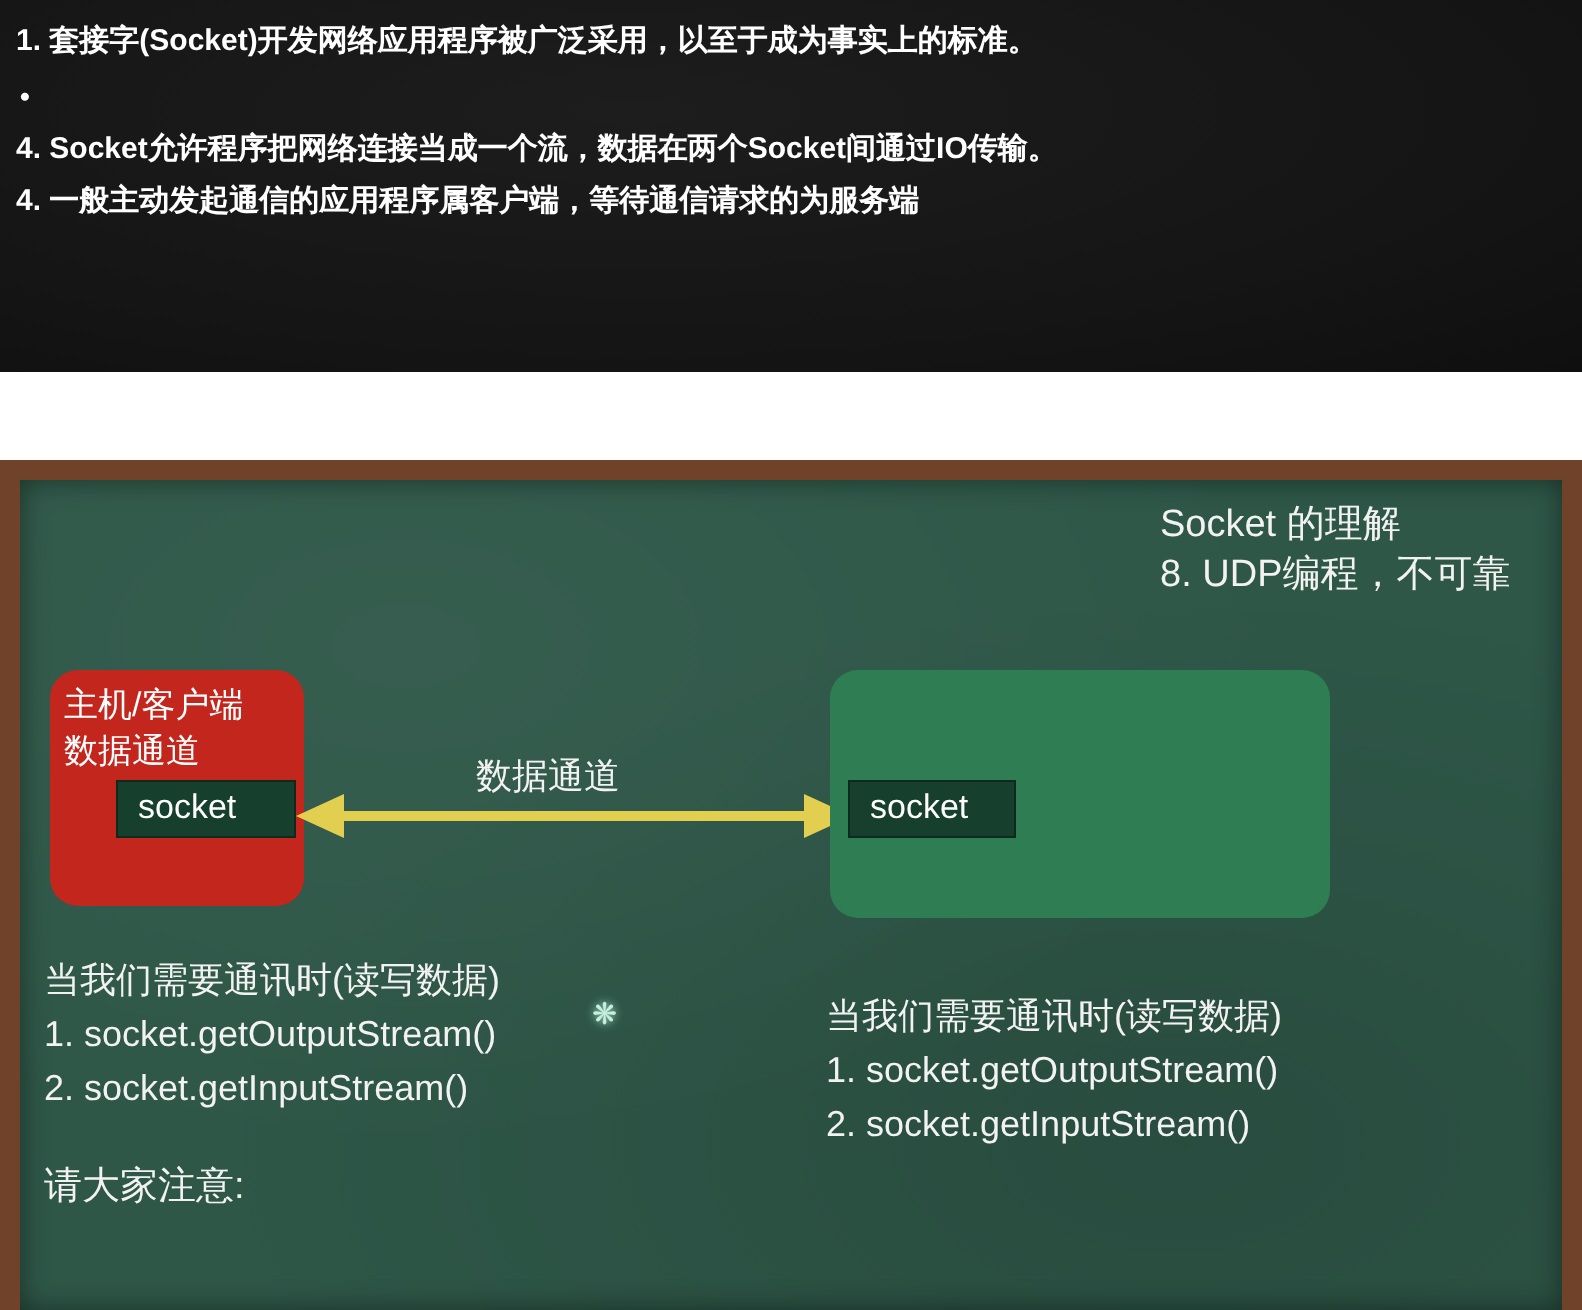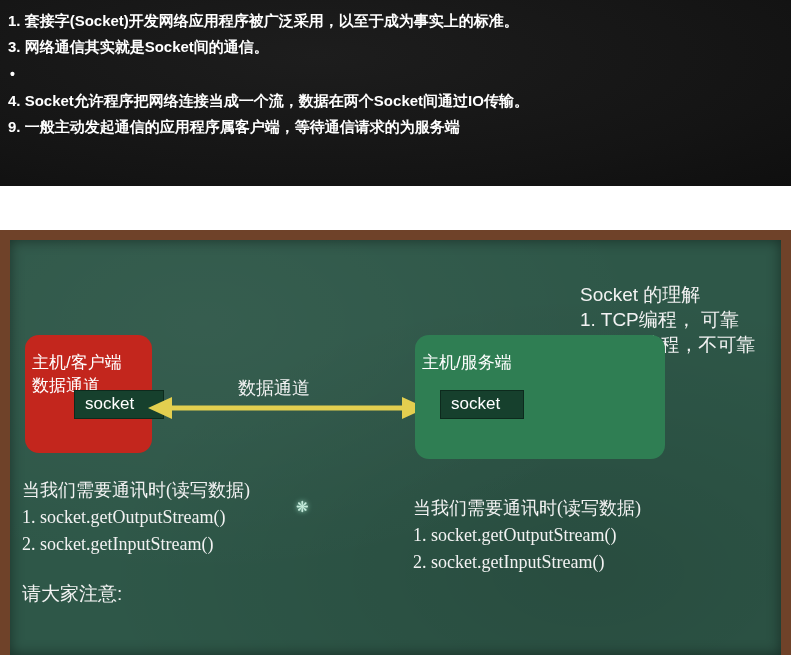--- a/index.html
+++ b/index.html
@@ -46,114 +46,110 @@
       radial-gradient(ellipse at 25% 20%, rgba(255,255,255,0.04) 0%, rgba(0,0,0,0) 55%),
       radial-gradient(ellipse at 75% 80%, rgba(0,0,0,0.12) 0%, rgba(0,0,0,0) 60%),
       #2e5748;
     box-shadow: inset 0 0 14px rgba(0,0,0,0.45);
     color: #f2f2f2;
     overflow: hidden;
   }
 
   .understanding {
     position: absolute; left: 570px; top: 10px;
-    font-size: 19px; line-height: 25px; white-space: nowrap; margin-top: 32px;
+    font-size: 19px; line-height: 25px; white-space: nowrap;
   }
 
   .host-box {
     position: absolute; box-sizing: border-box;
-    padding: 16px 7px;
+    padding: 6px 7px;
     font-size: 17px; line-height: 23px; color: #ffffff; border-radius: 14px;
   }
   .client-box {
     left: 15px; top: 95px; width: 127px; height: 118px;
     background: #c3261d;
   }
   .server-box {
     left: 405px; top: 95px; width: 250px; height: 124px;
     background: #2f7e53;
   }
   .socket-box {
     position: absolute;
     background: #16402d;
     border: 1px solid #0d2a1d;
     color: #ffffff;
     font-size: 17px; line-height: 26px;
     padding: 0 10px;
     box-sizing: border-box;
-    margin-left: 16px;
   }
   .client-socket { left: 33px; top: 55px; width: 90px; height: 29px; }
   .server-socket { left: 9px;  top: 55px; width: 84px; height: 29px; }
 
   .channel-label {
     position: absolute; left: 228px; top: 112px;
     width: 124px; text-align: left;
     font-size: 18px; white-space: nowrap; margin-top: 24px;
   }
   .double-arrow {
     position: absolute; left: 138px; top: 150px;
   }
 
   .io-list {
     position: absolute;
-    font-size: 18px; line-height: 27px; white-space: nowrap; font-family: Liberation Serif, serif;
+    font-size: 18px; line-height: 27px; white-space: nowrap;
   }
   .client-io { left: 12px;  top: 237px; }
   .server-io { left: 403px; top: 255px; }
 
   .sparkle {
     position: absolute; left: 286px; top: 258px;
     font-size: 15px; color: #c8ecdd;
     text-shadow: 0 0 5px rgba(180,255,230,0.9);
   }
 
   .footer-note {
     position: absolute; left: 12px; top: 340px;
     font-size: 19px; line-height: 27px; white-space: nowrap;
   }
 </style>
 </head>
 <body>
 
 <div class="notes-panel">
   <div class="note-line">1. 套接字(Socket)开发网络应用程序被广泛采用，以至于成为事实上的标准。</div>
-  <div class="note-line">3. 网络通信其实就是Socket间的通信。</div>
   <div class="bullet-line">•</div>
   <div class="note-line">4. Socket允许程序把网络连接当成一个流，数据在两个Socket间通过IO传输。</div>
-  <div class="note-line">9. 一般主动发起通信的应用程序属客户端，等待通信请求的为服务端</div>
+  <div class="note-line">4. 一般主动发起通信的应用程序属客户端，等待通信请求的为服务端</div>
 </div>
 
 <div class="chalkboard">
   <div class="board-surface">
 
     <div class="understanding">
       <div>Socket 的理解</div>
-      <div>1. TCP编程， 可靠</div>
       <div>8. UDP编程，不可靠</div>
     </div>
 
     <div class="host-box client-box">
       <div>主机/客户端</div>
       <div>数据通道</div>
       <div class="socket-box client-socket">
         <span>socket</span>
       </div>
     </div>
 
     <div class="channel-label">数据通道</div>
 
     <svg class="double-arrow" width="278" height="36" viewBox="0 0 278 36">
       <line x1="20" y1="18" x2="258" y2="18" stroke="#e3cf4f" stroke-width="5"></line>
       <polygon points="0,18 24,7 24,29" fill="#e3cf4f"></polygon>
       <polygon points="278,18 254,7 254,29" fill="#e3cf4f"></polygon>
     </svg>
 
     <div class="host-box server-box">
-      <div>主机/服务端</div>
       <div class="socket-box server-socket">
         <span>socket</span>
       </div>
     </div>
 
     <div class="io-list client-io">
       <div>当我们需要通讯时(读写数据)</div>
       <div>1. socket.getOutputStream()</div>
       <div>2. socket.getInputStream()</div>
     </div>

